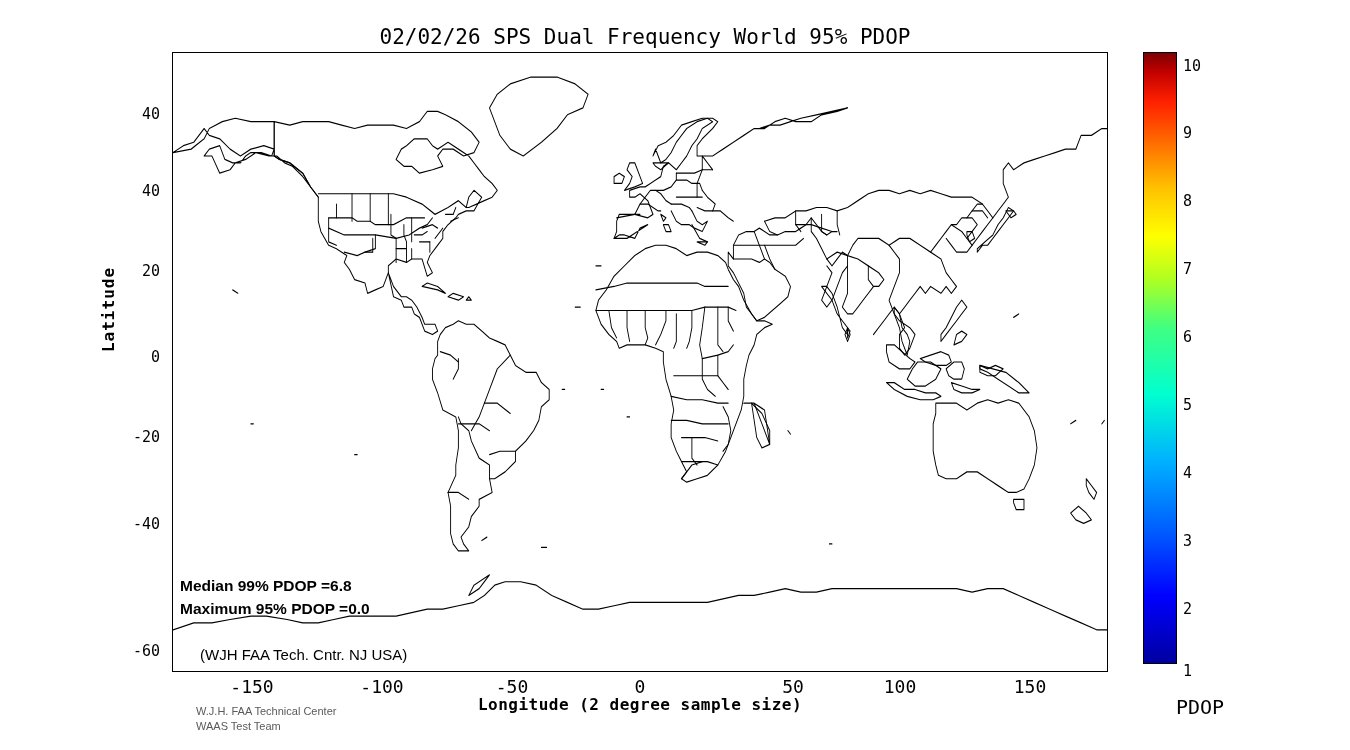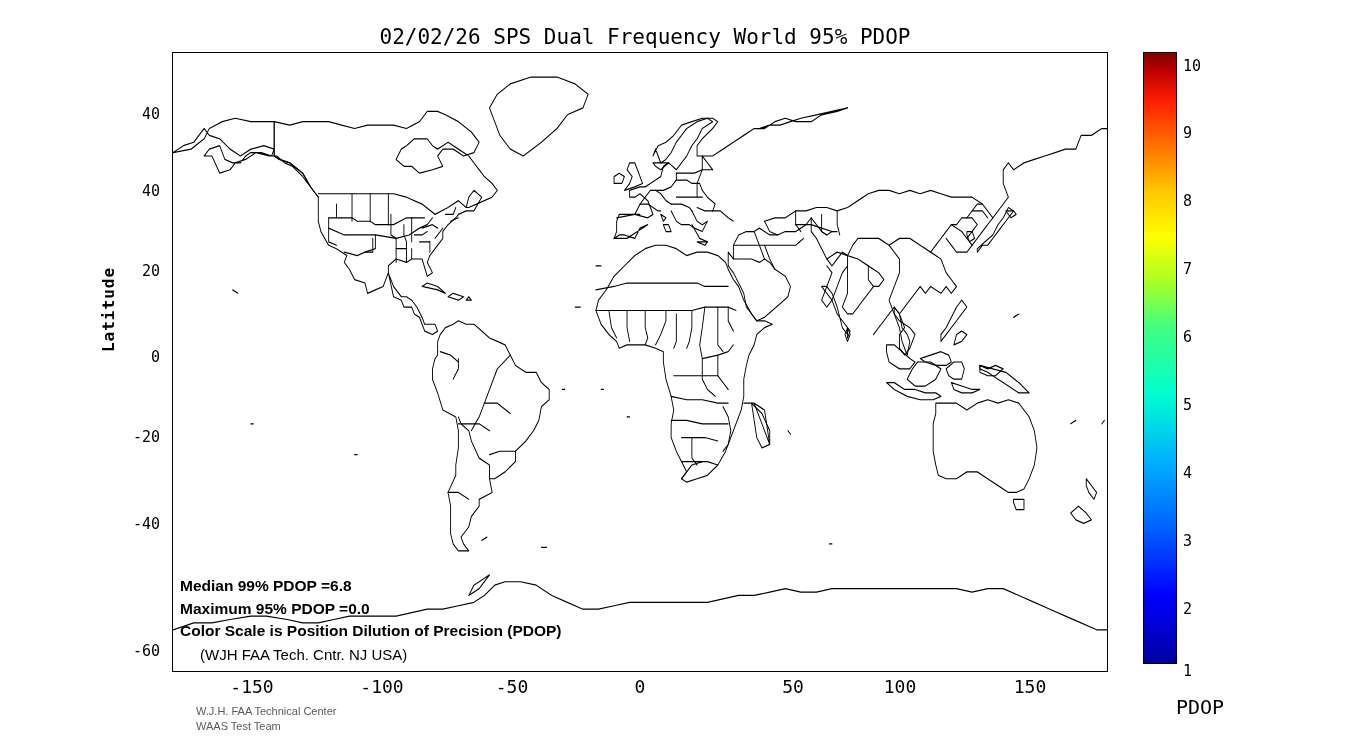--- a/index.html
+++ b/index.html
@@ -374,24 +374,24 @@
   </div>
 
   <div class="xtick" style="left:212px; top:676px;">-150</div>
   <div class="xtick" style="left:342px; top:676px;">-100</div>
   <div class="xtick" style="left:472px; top:676px;">-50</div>
   <div class="xtick" style="left:600px; top:676px;">0</div>
   <div class="xtick" style="left:753px; top:676px;">50</div>
   <div class="xtick" style="left:860px; top:676px;">100</div>
   <div class="xtick" style="left:990px; top:676px;">150</div>
 
+  <div class="xlabel">Longitude (2 degree sample size)</div>
 
   <div class="annot" style="left:180px; top:577px;">Median 99% PDOP =6.8</div>
   <div class="annot" style="left:180px; top:600px;">Maximum 95% PDOP =0.0</div>
-  <div class="annot" style="left:180px; top:622px;">Color Scale is Position Dilution of Precision (PDOP)</div>
   <div class="annot-sub" style="left:200px; top:646px;">(WJH FAA Tech. Cntr. NJ USA)</div>
 
   <div class="footer" style="top:705px;">W.J.H. FAA Technical Center</div>
   <div class="footer" style="top:720px;">WAAS Test Team</div>
 
   <div class="cbar-wrap"></div>
   <div class="cbar-tick" style="top:45px;">10</div>
   <div class="cbar-tick" style="top:112px;">9</div>
   <div class="cbar-tick" style="top:180px;">8</div>
   <div class="cbar-tick" style="top:248px;">7</div>

